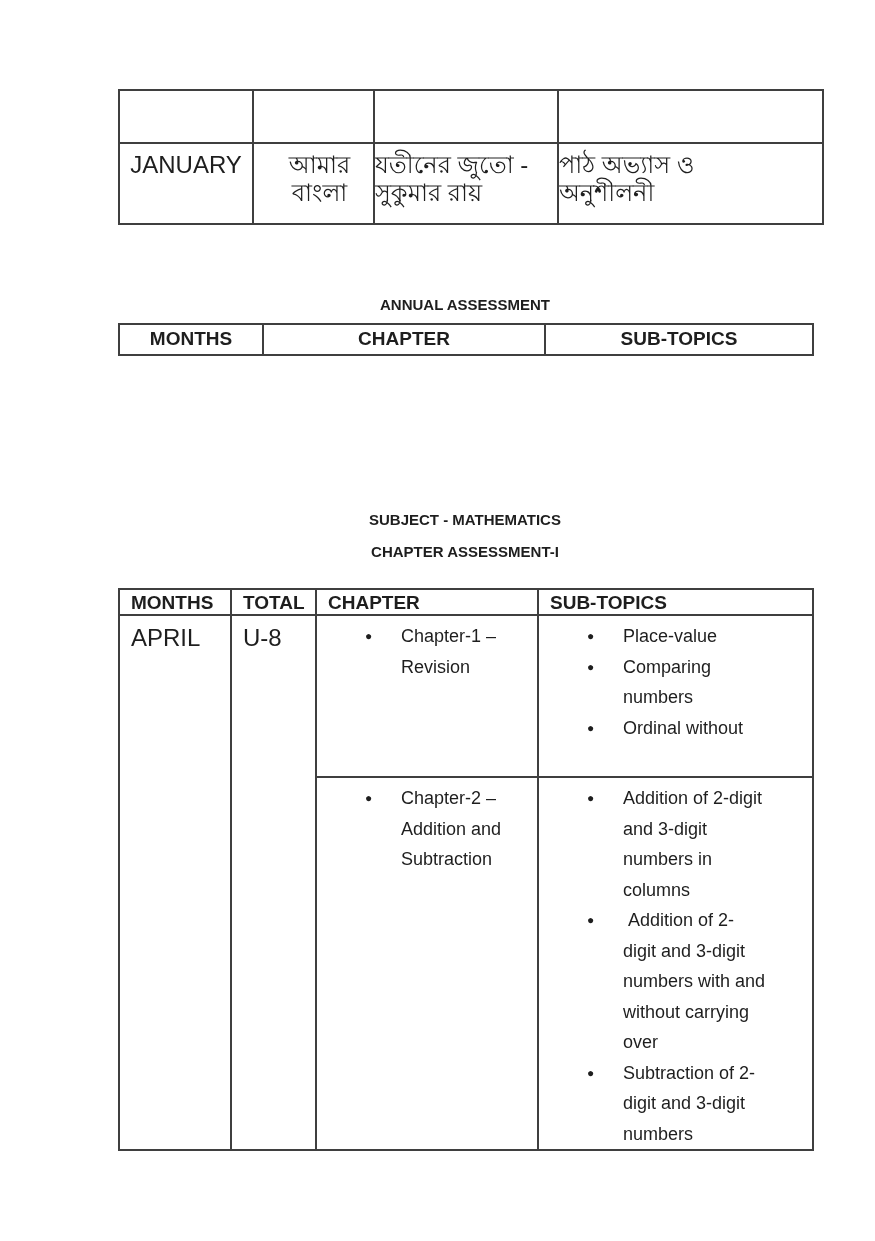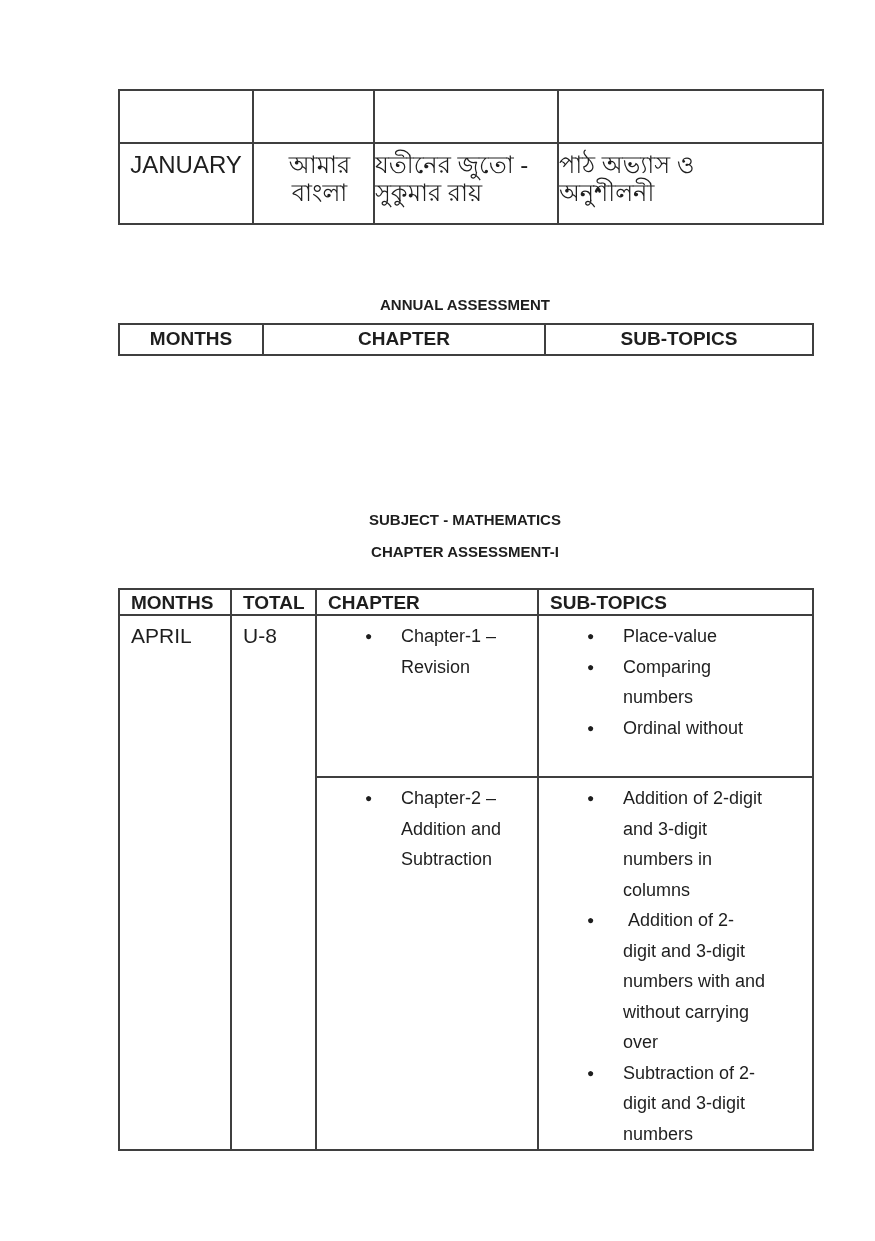--- a/index.html
+++ b/index.html
@@ -75,21 +75,21 @@
   
   .t3 { left: 118px; top: 588px; width: 694px; }
   .t3 th {
     height: 22px;
     font-size: 19px;
     font-weight: 700;
     text-align: left;
     padding: 2px 0 0 11px;
   }
   .t3 .cell-month, .t3 .cell-unit {
-    font-size: 21px;
+    font-size: 24px;
     padding: 8px 0 4px 11px;
     margin-left: 32px;
   }
   .t3 .row-a > .cell-list { height: 160px; }
   .t3 .row-b > .cell-list { height: 364px; }
 
   .blist {
     list-style: none;
     margin: 0;
     padding: 5px 2px 0 0;

